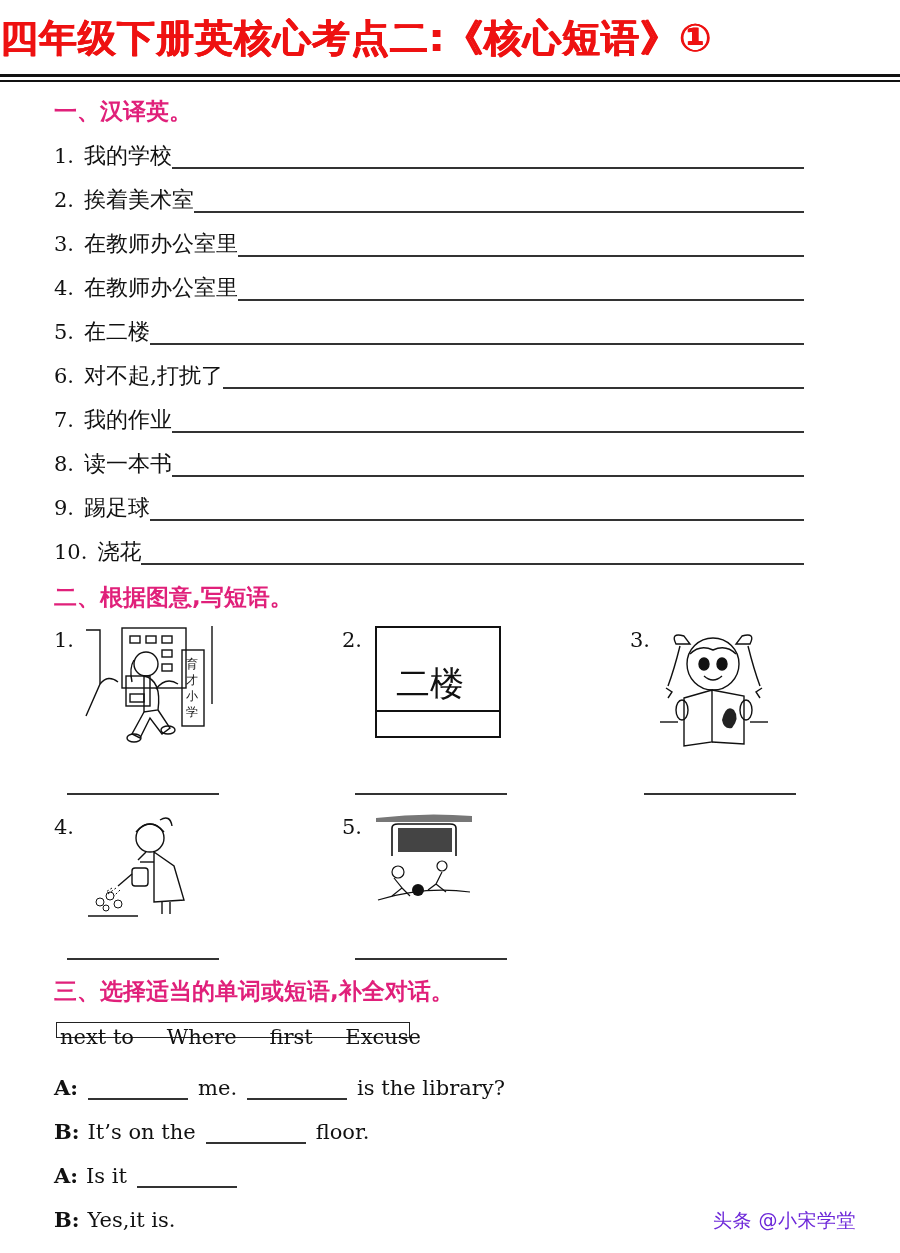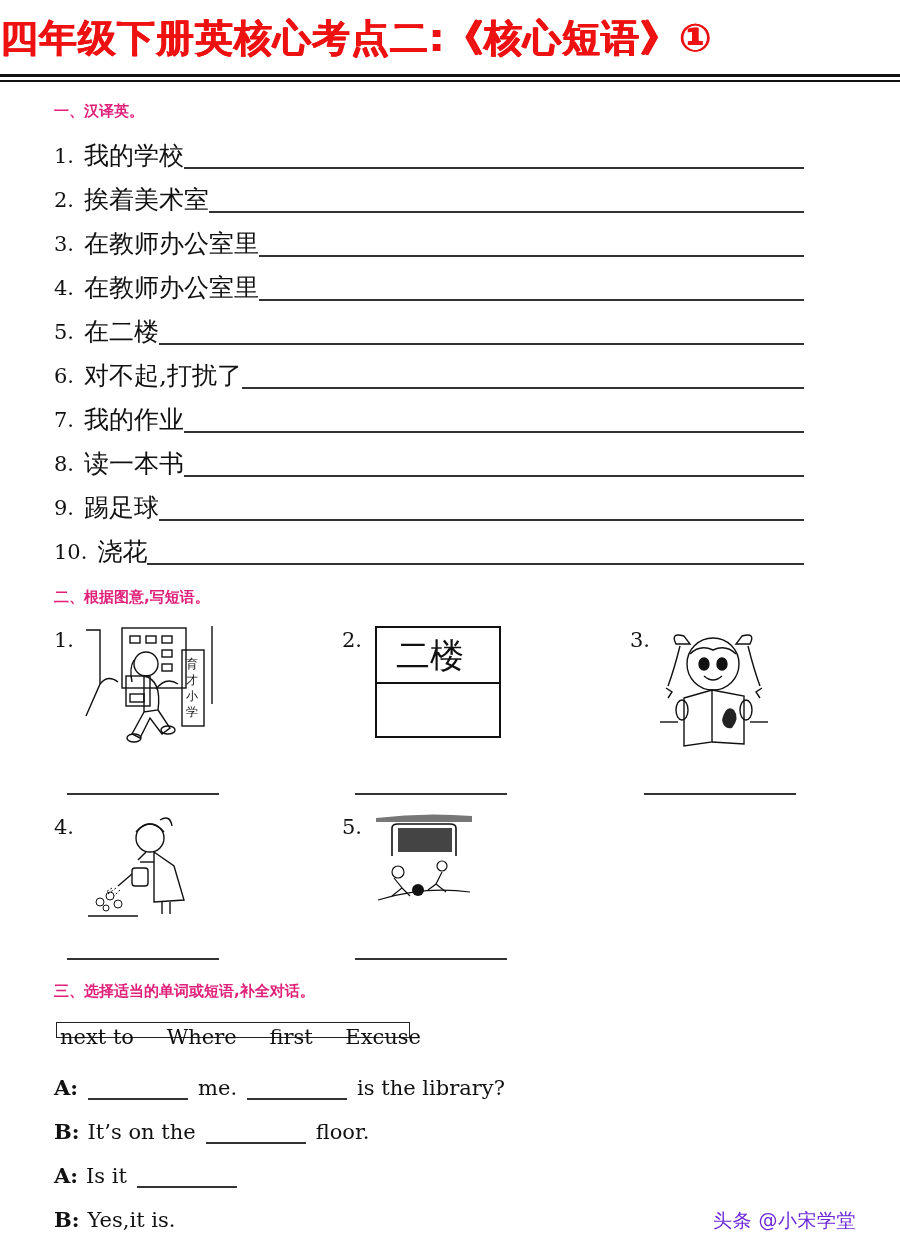--- a/index.html
+++ b/index.html
@@ -7,25 +7,25 @@
          font-family: "DejaVu Serif", "Liberation Serif", serif; color: #111; }
 
   .title { position: absolute; left: 0; top: 12px; width: 900px; text-align: left;
            font-family: "DejaVu Sans", sans-serif; font-weight: bold; font-size: 38px;
            color: #ee1111; letter-spacing: 1px; line-height: 52px;
            text-shadow: 0.6px 0 0 #ee1111, -0.6px 0 0 #ee1111; }
   .rule-thick { position: absolute; left: 0; top: 74px; width: 900px; height: 3px; background: #111; }
   .rule-thin  { position: absolute; left: 0; top: 80px; width: 900px; height: 2px; background: #111; }
 
   .section-head { position: absolute; left: 54px; font-family: "DejaVu Sans", sans-serif;
-                  font-weight: bold; font-size: 15px; color: #e0207a; line-height: 26px; }
+                  font-weight: bold; font-size: 23px; color: #e0207a; line-height: 26px; }
 
   .q-row { position: absolute; left: 54px; width: 750px; height: 32px; display: flex; align-items: flex-end; }
   .q-num { font-size: 21px; line-height: 28px; white-space: pre; }
-  .q-text { font-size: 25px; line-height: 28px; margin-left: 10px; white-space: nowrap; }
+  .q-text { font-size: 22px; line-height: 28px; margin-left: 10px; white-space: nowrap; }
   .q-line { flex: 1; height: 2px; background: #333; margin-bottom: 1px; }
 
   .pic-num { position: absolute; font-size: 21px; line-height: 24px; }
   .pic { position: absolute; }
   .ans-line { position: absolute; height: 2px; background: #333; width: 152px; }
 
   .word-box { position: absolute; left: 56px; top: 1022px; width: 354px; height: 16px;
               border: 1.5px solid #222; box-sizing: border-box; font-size: 21px;
               line-height: 28px; padding-left: 3px; white-space: nowrap; }
   .word-box span { margin-right: 26px; }
@@ -126,21 +126,21 @@
   </g>
   <text x="102" y="44" font-size="12" font-family="DejaVu Sans, sans-serif" fill="#111">育</text>
   <text x="102" y="60" font-size="12" font-family="DejaVu Sans, sans-serif" fill="#111">才</text>
   <text x="102" y="76" font-size="12" font-family="DejaVu Sans, sans-serif" fill="#111">小</text>
   <text x="102" y="92" font-size="12" font-family="DejaVu Sans, sans-serif" fill="#111">学</text>
 </svg>
 <div class="ans-line" style="left:67px; top:793px;"></div>
 
 <div class="pic-num" style="left:342px; top:628px;">2.</div>
 <div class="pic" style="left:375px; top:626px; width:126px; height:112px; border:2px solid #111; box-sizing:border-box;">
-  <div style="height:54px; border-bottom:2px solid #111; font-family:'DejaVu Sans', sans-serif; font-size:34px; line-height:54px; text-align:center; padding-right:16px;">二楼</div>
+  <div style="height:54px; border-bottom:2px solid #111; font-family:'DejaVu Sans', sans-serif; font-size:34px; line-height:54px; text-align:center; padding-right:16px;margin-top:28px;">二楼</div>
 </div>
 <div class="ans-line" style="left:355px; top:793px;"></div>
 
 <div class="pic-num" style="left:630px; top:628px;">3.</div>
 <svg class="pic" style="left:660px; top:630px;" width="110" height="118" viewBox="0 0 110 118">
   <g fill="none" stroke="#111" stroke-width="1.4">
     <path d="M16,14 Q10,2 24,6 L30,14 Z"></path>
     <path d="M90,14 Q96,2 82,6 L76,14 Z"></path>
     <circle cx="53" cy="34" r="26"></circle>
     <path d="M30,24 Q40,14 53,20 Q66,14 76,24"></path>

